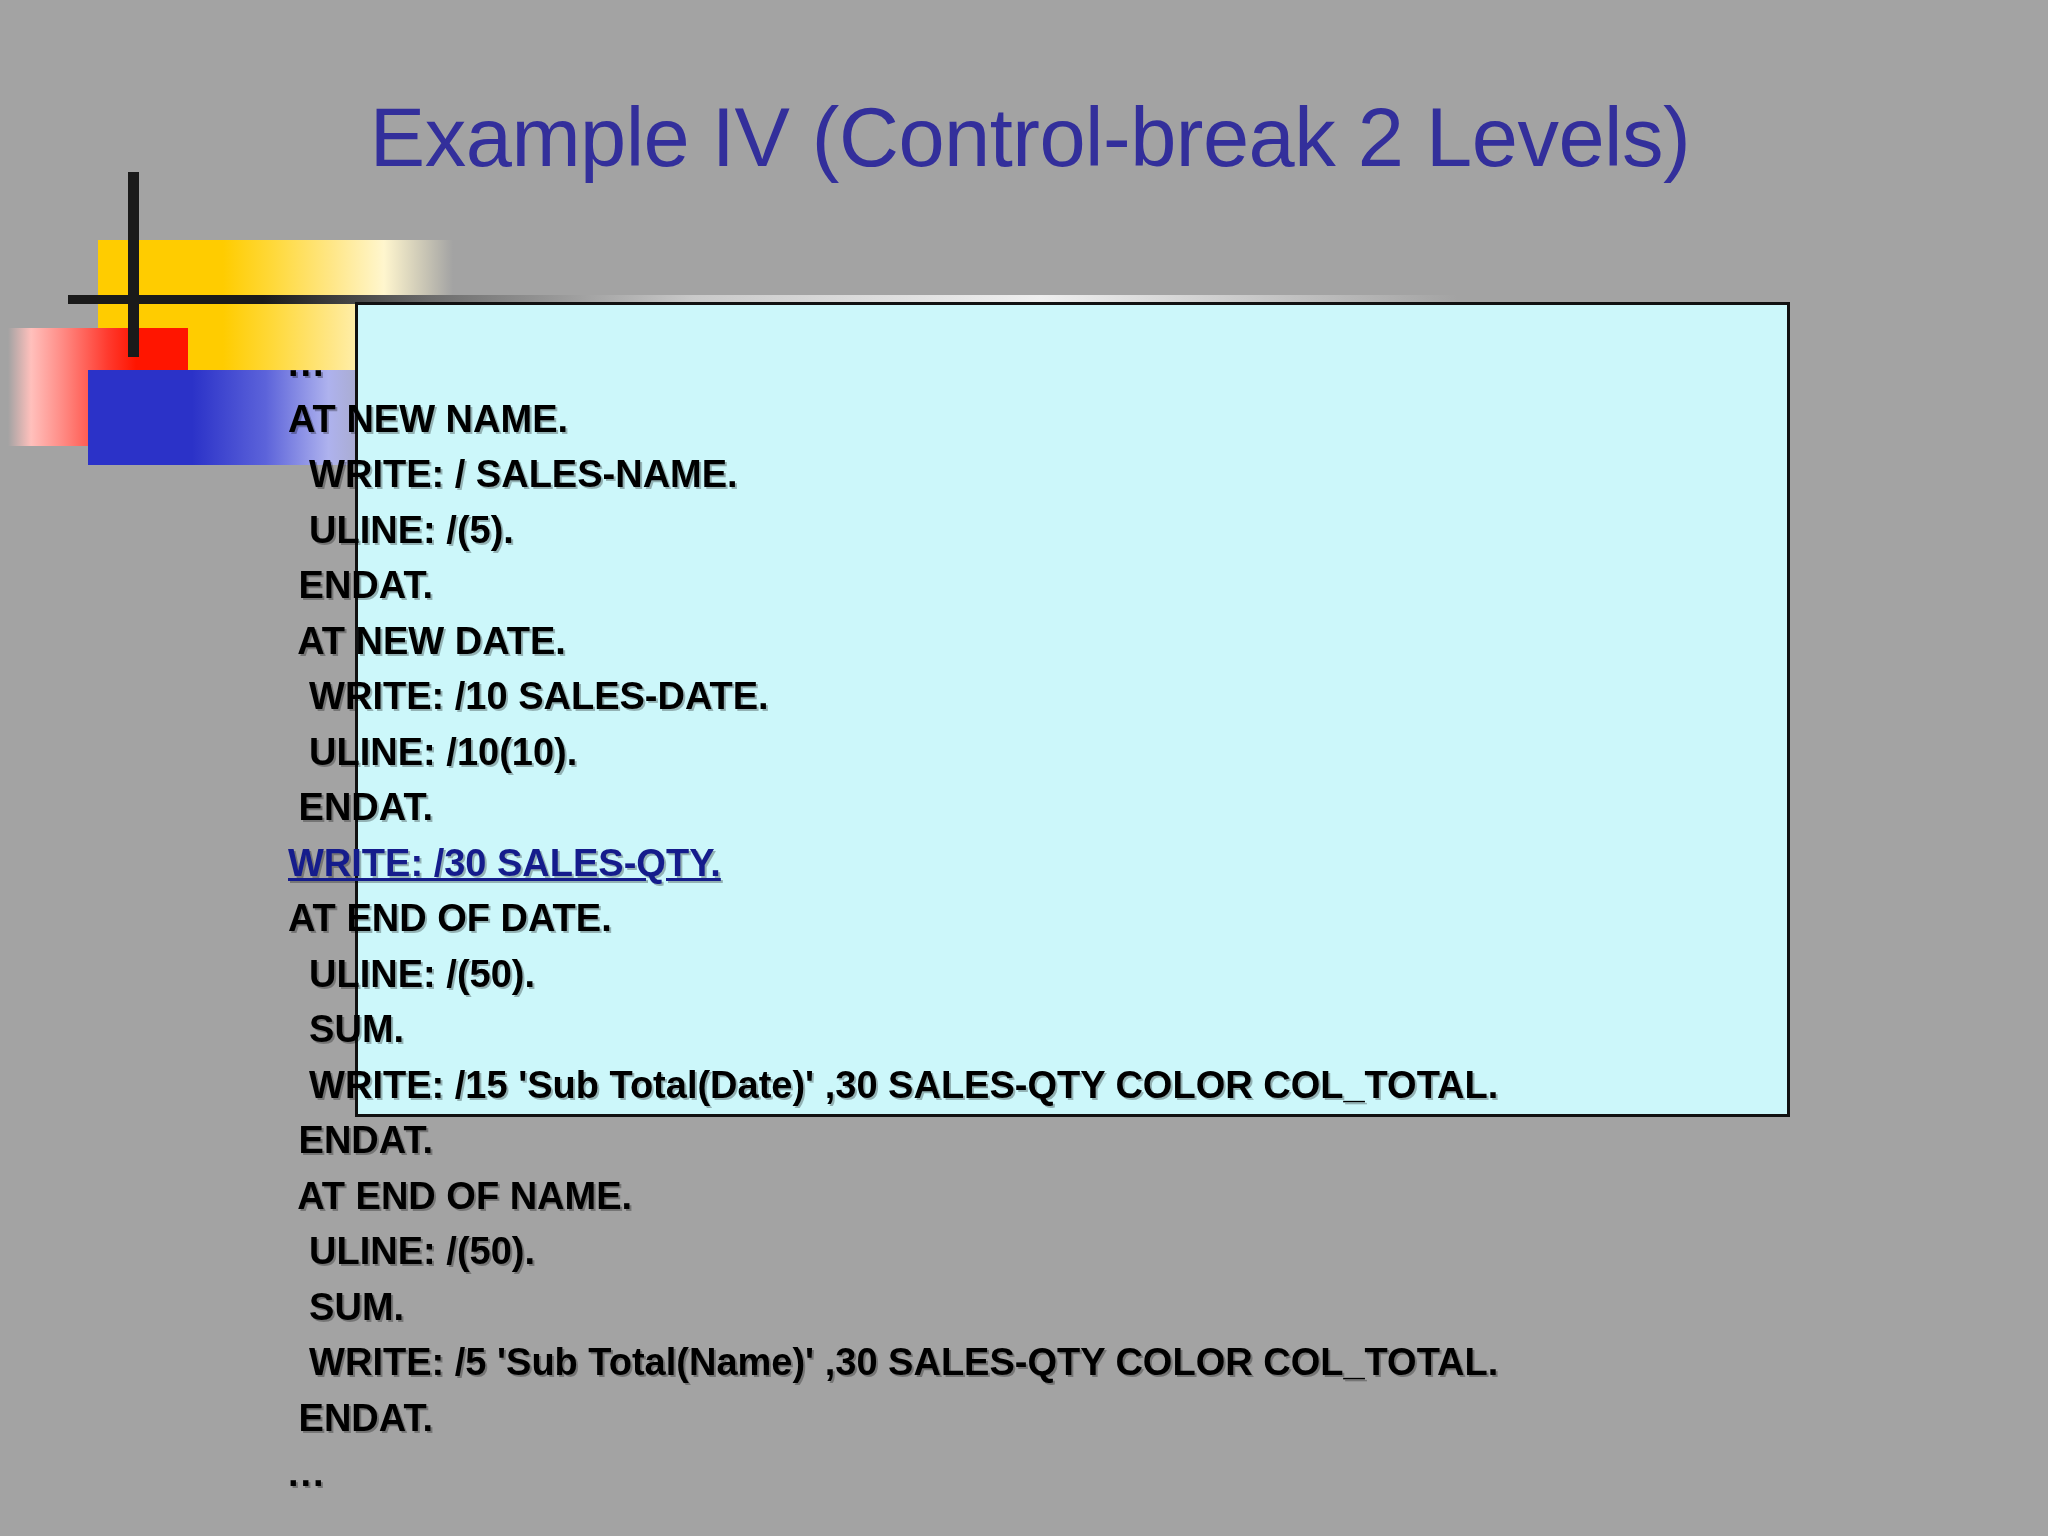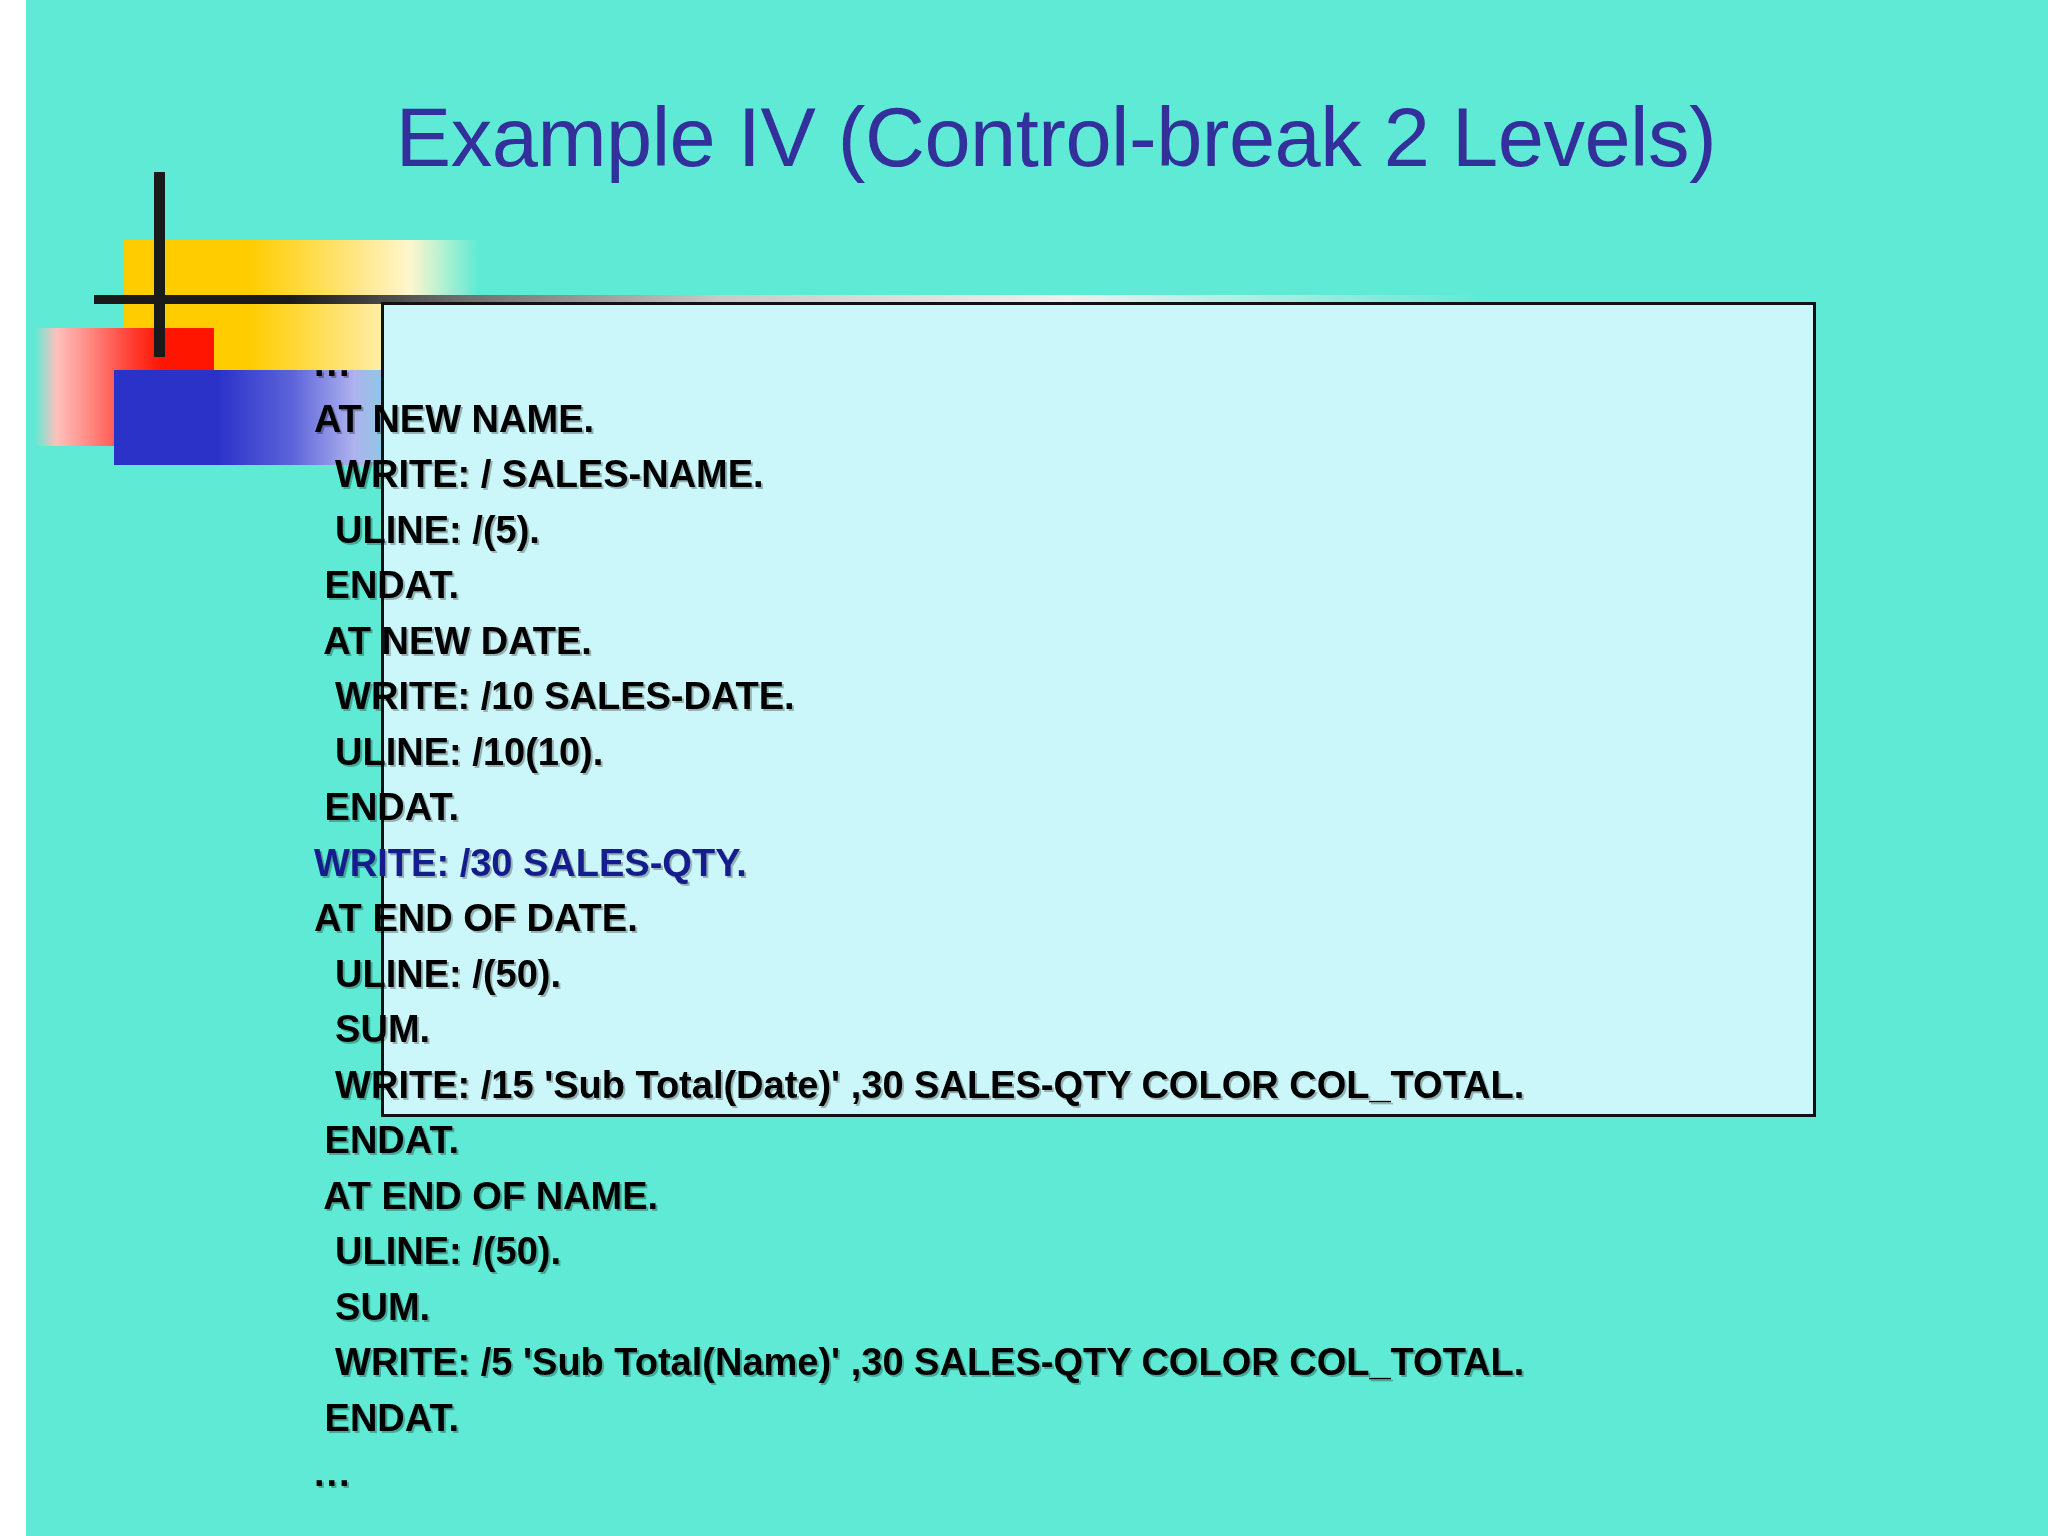--- a/index.html
+++ b/index.html
@@ -13,22 +13,21 @@
     position: relative;
     overflow: hidden;
     font-family: "Liberation Sans", sans-serif;
     -webkit-font-smoothing: antialiased;
   }
 
   
   #slide {
     position: absolute;
     inset: 0;
-    background: #5eead4;
-    margin-left: 26px;
+    background: #a3a3a3;
   }
 
   
   #logo {
     position: absolute;
     left: 0px;
     top: 160px;
     width: 470px;
     height: 215px;
     pointer-events: none;
@@ -140,20 +139,21 @@
     color: #000000;
     white-space: pre;
     text-shadow: 2px 2px 0 rgba(0,0,0,0.28);
   }
   #code-text .line {
     display: block;
     height: 55.5px;
   }
   #code-text .hl {
     color: #151C8C;
+    text-decoration: underline;
   }
   #code-text .ell {
     font-size: 38px;
     letter-spacing: 2px;
   }
 </style>
 </head>
 <body>
 
 <div id="slide">

